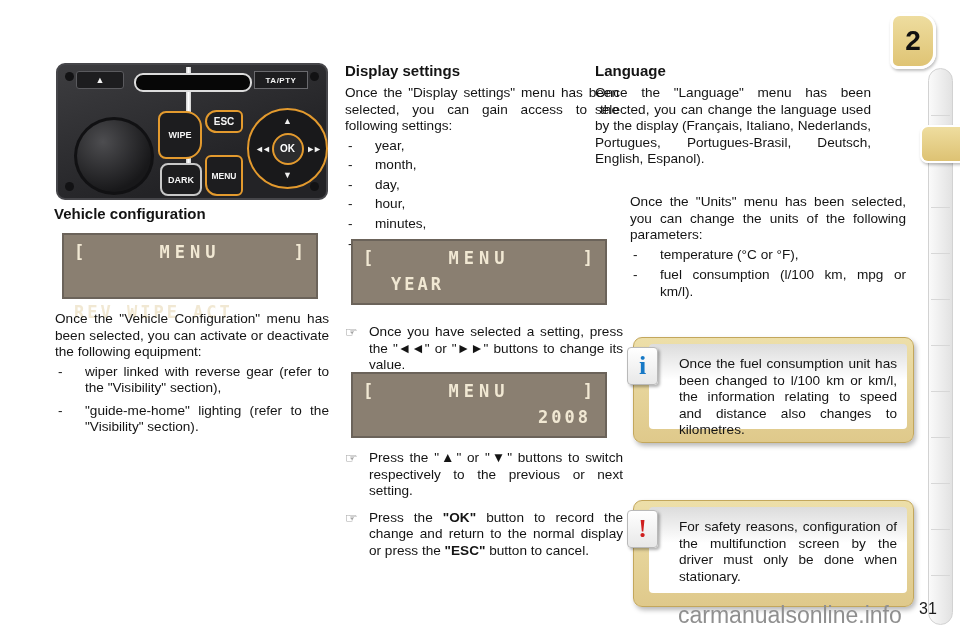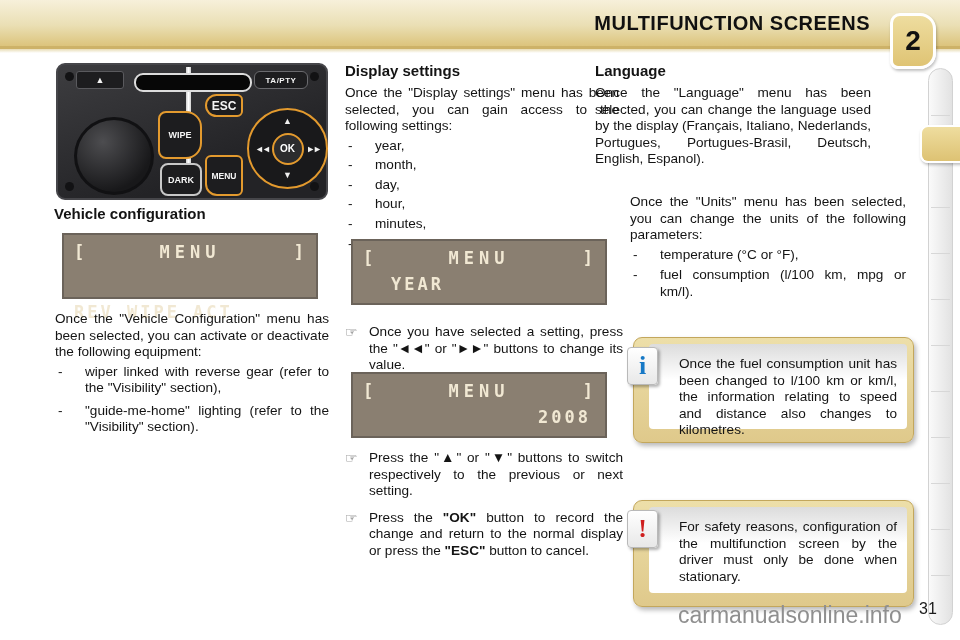--- a/index.html
+++ b/index.html
@@ -52,30 +52,30 @@
   .screw{position:absolute;width:9px;height:9px;border-radius:50%;background:#121214;}
   .divider{position:absolute;left:128px;top:2px;width:5px;height:129px;
       background:linear-gradient(90deg,#cfcfcf,#ffffff 50%,#cfcfcf);}
   .rp-btn{position:absolute;display:flex;align-items:center;justify-content:center;
       color:#f5f5f5;font-weight:bold;background:#1d1d1f;box-sizing:border-box;}
   .eject{left:18px;top:6px;width:48px;height:18px;border:1px solid #5a5a5e;
       border-radius:3px;font-size:9px;}
   .slot{position:absolute;left:76px;top:8px;width:114px;height:15px;background:#070707;
       border:2px solid #dcdcdc;border-radius:9px;}
   .tapty{left:196px;top:6px;width:54px;height:18px;border:1px solid #6a6a6e;
-      border-radius:6px;font-size:8px;letter-spacing:.5px;}
+      border-radius:0;font-size:8px;letter-spacing:.5px;}
   .knob{position:absolute;left:16px;top:52px;width:80px;height:78px;border-radius:50%;
       background:radial-gradient(circle at 35% 30%,#4d4d50,#18181a 72%);
       border:3px solid #111113;box-sizing:border-box;}
   .mode{left:100px;top:46px;width:44px;height:48px;border:2px solid #e39a2e;
       border-radius:8px 16px 16px 8px;font-size:9px;}
   .darkb{left:102px;top:98px;width:42px;height:33px;border:2px solid #c8c8c8;
       border-radius:8px;font-size:9px;}
-  .escb{left:147px;top:29px;width:38px;height:23px;border:2px solid #e39a2e;
-      border-radius:12px 6px 6px 12px;font-size:12px;}
+  .escb{left:147px;top:45px;width:38px;height:23px;border:2px solid #e39a2e;
+      border-radius:12px 6px 6px 12px;font-size:10px;}
   .menub{left:147px;top:90px;width:38px;height:41px;border:2px solid #e39a2e;
       border-radius:6px 6px 6px 12px;font-size:8.5px;}
   .dpad{position:absolute;left:189px;top:43px;width:81px;height:81px;border-radius:50%;
       border:2px solid #e39a2e;background:#19191b;box-sizing:border-box;}
   .dpad .arr{position:absolute;color:#f0f0f0;font-size:9px;line-height:1;}
   .arr.up{top:7px;left:50%;transform:translateX(-50%);}
   .arr.dn{bottom:7px;left:50%;transform:translateX(-50%);}
   .arr.lf{left:6px;top:50%;transform:translateY(-50%);letter-spacing:-2px;}
   .arr.rt{right:6px;top:50%;transform:translateY(-50%);letter-spacing:-2px;}
   .okb{position:absolute;left:50%;top:50%;transform:translate(-50%,-50%);
@@ -113,23 +113,20 @@
   .watermark{position:absolute;left:678px;top:602px;font-size:23px;color:#8f8f8f;z-index:4;}
 
   
   .abs{position:absolute;}
 </style>
 </head>
 <body>
 
 <div class="page">
 
-  <div class="header">
-    <div class="header-title">MULTIFUNCTION SCREENS</div>
-  </div>
   <div class="chapter-badge">2</div>
 
   <div class="rp">
     <div class="screw" style="left:7px;top:7px;"></div>
     <div class="screw" style="left:7px;bottom:7px;"></div>
     <div class="screw" style="right:7px;top:7px;"></div>
     <div class="screw" style="right:7px;bottom:7px;"></div>
     <div class="divider"></div>
     <div class="rp-btn eject">▲</div>
     <div class="slot"></div>

